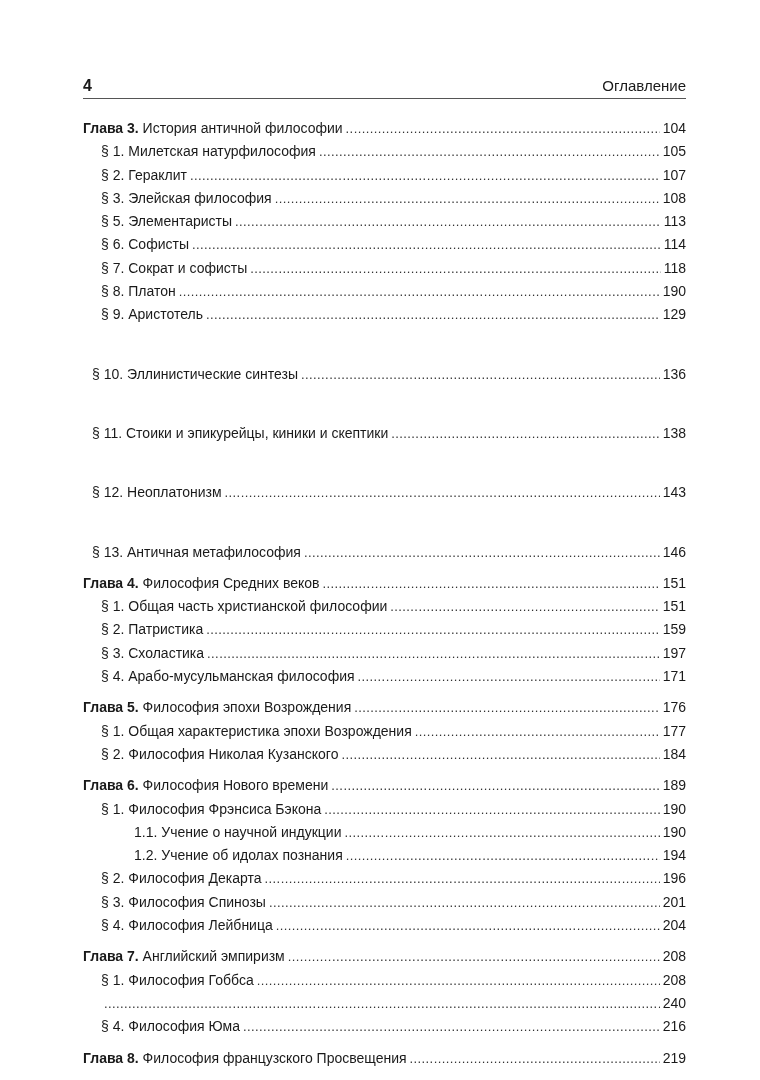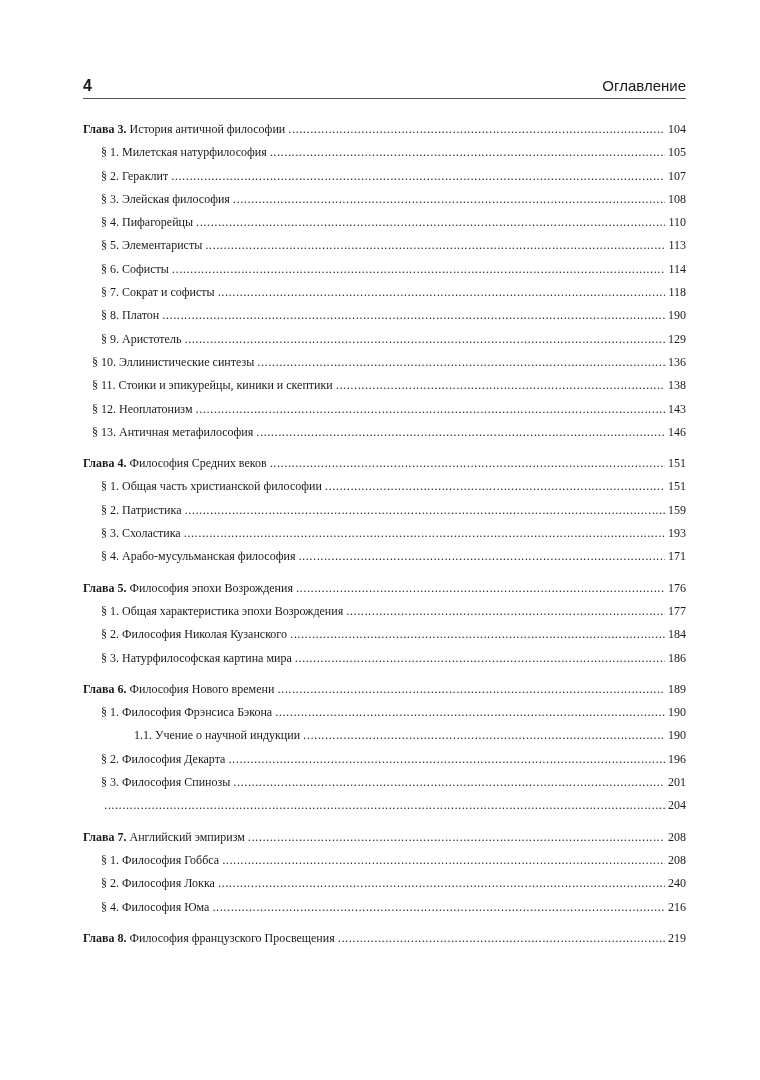--- a/index.html
+++ b/index.html
@@ -5,25 +5,25 @@
   html, body { margin: 0; padding: 0; background: #ffffff; }
   body { width: 760px; height: 1080px; position: relative; overflow: hidden; color: #1a1a1a; }
   .page-header {
     position: absolute; left: 83px; top: 76px; width: 603px; height: 22px;
     font-family: "Liberation Sans", sans-serif; font-size: 15px;
     border-bottom: 1px solid #555; 
   }
   .page-number { position: absolute; left: 0; top: 1px; font-weight: bold; font-size: 16px; }
   .running-title { position: absolute; right: 0; top: 1px; }
   .toc { position: absolute; left: 83px; top: 117px; width: 603px;
-    font-family: Liberation Serif, serif; font-size: 12px; }
+    font-family: Liberation Sans, sans-serif; font-size: 14px; }
   .toc-group { margin-bottom: 8px; }
   .toc-row { display: flex; align-items: baseline; height: 23.3px; line-height: 23.3px; white-space: nowrap; }
   .toc-row.l1 { padding-left: 18px; }
-  .toc-row.l1.wide { padding-left: 9px; }
+  .toc-row.l1.wide { padding-left: 9px; margin-top: 36px; }
   .toc-row.l2 { padding-left: 51px; }
   .toc-label { flex: 0 0 auto; }
   .toc-label b { font-weight: bold; }
   .leader { flex: 1 1 auto; overflow: hidden; margin: 0 3px; color: #333; font-size: 13px; letter-spacing: 0.4px; }
   .leader::after { content: "................................................................................................................................................................................................................"; }
   .toc-page { flex: 0 0 auto; text-align: center; }
 </style>
 </head>
 <body>
 
@@ -48,25 +48,20 @@
         <span class="toc-label">§ 2. Гераклит</span>
         <span class="leader"></span>
         <span class="toc-page">107</span>
       </div>
       <div class="toc-row l1">
         <span class="toc-label">§ 3. Элейская философия</span>
         <span class="leader"></span>
         <span class="toc-page">108</span>
       </div>
       <div class="toc-row l1">
-        <span class="toc-label">§ 4. Пифагорейцы</span>
-        <span class="leader"></span>
-        <span class="toc-page">110</span>
-      </div>
-      <div class="toc-row l1">
         <span class="toc-label">§ 5. Элементаристы</span>
         <span class="leader"></span>
         <span class="toc-page">113</span>
       </div>
       <div class="toc-row l1">
         <span class="toc-label">§ 6. Софисты</span>
         <span class="leader"></span>
         <span class="toc-page">114</span>
       </div>
       <div class="toc-row l1">
@@ -117,21 +112,21 @@
         <span class="toc-page">151</span>
       </div>
       <div class="toc-row l1">
         <span class="toc-label">§ 2. Патристика</span>
         <span class="leader"></span>
         <span class="toc-page">159</span>
       </div>
       <div class="toc-row l1">
         <span class="toc-label">§ 3. Схоластика</span>
         <span class="leader"></span>
-        <span class="toc-page">193</span>
+        <span class="toc-page">197</span>
       </div>
       <div class="toc-row l1">
         <span class="toc-label">§ 4. Арабо-мусульманская философия</span>
         <span class="leader"></span>
         <span class="toc-page">171</span>
       </div>
     </div>
     <div class="toc-group">
       <div class="toc-row">
         <span class="toc-label"><b>Глава 5.</b> Философия эпохи Возрождения</span>
@@ -140,71 +135,71 @@
       </div>
       <div class="toc-row l1">
         <span class="toc-label">§ 1. Общая характеристика эпохи Возрождения</span>
         <span class="leader"></span>
         <span class="toc-page">177</span>
       </div>
       <div class="toc-row l1">
         <span class="toc-label">§ 2. Философия Николая Кузанского</span>
         <span class="leader"></span>
         <span class="toc-page">184</span>
-      </div>
-      <div class="toc-row l1">
-        <span class="toc-label">§ 3. Натурфилософская картина мира</span>
-        <span class="leader"></span>
-        <span class="toc-page">186</span>
       </div>
     </div>
     <div class="toc-group">
       <div class="toc-row">
         <span class="toc-label"><b>Глава 6.</b> Философия Нового времени</span>
         <span class="leader"></span>
         <span class="toc-page">189</span>
       </div>
       <div class="toc-row l1">
         <span class="toc-label">§ 1. Философия Фрэнсиса Бэкона</span>
         <span class="leader"></span>
         <span class="toc-page">190</span>
       </div>
       <div class="toc-row l2">
         <span class="toc-label">1.1. Учение о научной индукции</span>
         <span class="leader"></span>
         <span class="toc-page">190</span>
       </div>
+      <div class="toc-row l2">
+        <span class="toc-label">1.2. Учение об идолах познания</span>
+        <span class="leader"></span>
+        <span class="toc-page">194</span>
+      </div>
       <div class="toc-row l1">
         <span class="toc-label">§ 2. Философия Декарта</span>
         <span class="leader"></span>
         <span class="toc-page">196</span>
       </div>
       <div class="toc-row l1">
         <span class="toc-label">§ 3. Философия Спинозы</span>
         <span class="leader"></span>
         <span class="toc-page">201</span>
       </div>
       <div class="toc-row l1">
+        <span class="toc-label">§ 4. Философия Лейбница</span>
         <span class="leader"></span>
         <span class="toc-page">204</span>
       </div>
     </div>
     <div class="toc-group">
       <div class="toc-row">
         <span class="toc-label"><b>Глава 7.</b> Английский эмпиризм</span>
         <span class="leader"></span>
         <span class="toc-page">208</span>
       </div>
       <div class="toc-row l1">
         <span class="toc-label">§ 1. Философия Гоббса</span>
         <span class="leader"></span>
         <span class="toc-page">208</span>
       </div>
       <div class="toc-row l1">
-        <span class="toc-label">§ 2. Философия Локка</span>
         <span class="leader"></span>
         <span class="toc-page">240</span>
       </div>
       <div class="toc-row l1">
         <span class="toc-label">§ 4. Философия Юма</span>
         <span class="leader"></span>
         <span class="toc-page">216</span>
       </div>
     </div>
     <div class="toc-group">

